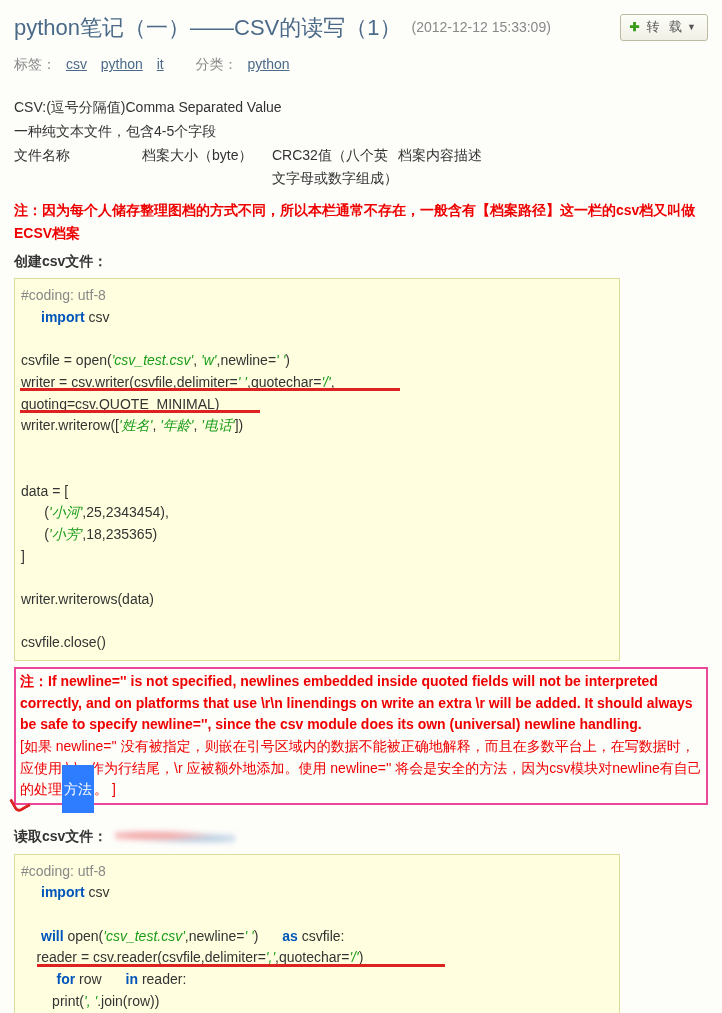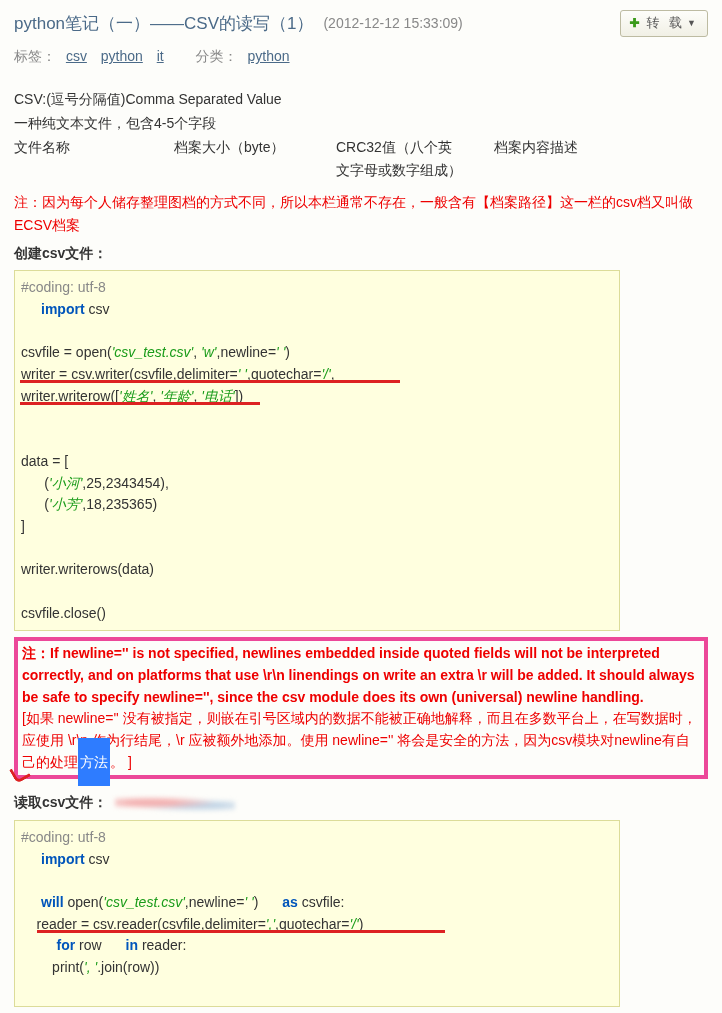--- a/index.html
+++ b/index.html
@@ -6,43 +6,43 @@
     body {
       font-family: "Microsoft YaHei", Arial, sans-serif;
       font-size: 14px;
       line-height: 1.6;
       color: #333;
       background: #fdfdfa;
       width: 722px;
       padding: 10px 14px;
     }
     .header { display:flex; align-items:center; margin-bottom:8px; }
-    .title { color:#4b6a88; font-size:17px; flex:none; }
+    .title { color:#4b6a88; font-size:22px; flex:none; }
     .date { color:#888; font-size:14px; margin-left:10px; flex:1; }
     .repost-btn {
       display:flex; align-items:center; gap:4px;
       background: linear-gradient(#fdfdfa, #f1f0e5);
       border:1px solid #bdbba2; border-radius:3px;
       padding:2px 8px; font-size:13px; letter-spacing:3px;
       color:#555; cursor:pointer;
     }
     .plus-icon { color:#3a9a1a; font-weight:bold; font-size:12px; }
     .arrow-icon { color:#555; font-size:9px; margin-left:-2px; }
     .meta-row { font-size:14px; color:#888; margin-bottom:20px; }
     .meta-label { color:#888; margin-right:6px; }
     .tag-link { color:#4b6a88; text-decoration:underline; margin-right:10px; cursor:pointer; }
     .cat-label { color:#888; margin-left:18px; margin-right:6px; }
     .cat-link  { color:#4b6a88; text-decoration:underline; cursor:pointer; }
 
     .para { color:#333; margin-bottom:2px; }
-    .cols { display:flex; margin-bottom:10px;gap:32px; }
+    .cols { display:flex; margin-bottom:10px; }
     .col { flex:none; }
     .col1{width:128px;} .col2{width:130px;} .col3{width:126px;} .col4{width:135px;} .col5{}
     .red-text { color:#e00; font-weight:bold; }
-    .red-warn { color:#e00; font-weight:normal; margin-bottom:6px; }
+    .red-warn { color:#e00; font-weight:bold; margin-bottom:6px; }
     .sect { font-weight:bold; margin-bottom:6px; }
 
     .code {
       background:#ffffdf;
       border:1px solid #dcdc99;
       font-family: Liberation Sans, sans-serif;
       font-size:14px;
       line-height:1.55;
       padding:6px 6px;
       margin-bottom:6px;
@@ -52,25 +52,25 @@
     .cline { white-space:pre; }
     .comment{ color:#888; }
     .kw{ color:#0055bb; font-weight:bold;margin-left:20px; }
     .str{ color:#1a9c1a; font-style:italic; }
     .underline-red {
       position:absolute;
       height:0;
       border-bottom:3px solid #d22;
     }
     .big-note {
-      border:4px solid #ec4899;
+      border:2px solid #ec4899;
       padding:2px 4px;
       color:#e00;
       font-weight:bold;
-      margin-bottom:12px;
+      margin-bottom:20px;
       line-height:1.55;
     }
     .big-note .norm { font-weight:normal; }
     .hlword { background:#2e7cff; color:#fff; padding:16px 2px; }
     .smudge {
       display:inline-block; width:120px; height:14px;
       background: radial-gradient(ellipse at 30% 40%, #f3b2b2 20%, transparent 55%),
                   radial-gradient(ellipse at 70% 60%, #c4d6e6 20%, transparent 55%);
       filter:blur(2px);
       vertical-align:middle;
@@ -120,20 +120,21 @@
 
 <div class="red-warn">注：因为每个人储存整理图档的方式不同，所以本栏通常不存在，一般含有【档案路径】这一栏的csv档又叫做ECSV档案</div>
 <div class="sect">创建csv文件：</div>
 
 <div class="code">
   <div class="cline comment">#coding: utf-8</div>
   <div class="cline"><span class="kw">import</span><span> csv</span></div>
   <div class="cline">&nbsp;</div>
   <div class="cline"><span>csvfile = open(</span><span class="str">'csv_test.csv'</span><span>, </span><span class="str">'w'</span><span>,newline=</span><span class="str">' '</span><span>)</span></div>
   <div class="cline"><span>writer = csv.writer(csvfile,delimiter=</span><span class="str">' '</span><span>,quotechar=</span><span class="str">'/'</span><span>,</span></div>
+  <div class="cline">quoting=csv.QUOTE_MINIMAL)</div>
   <div class="cline"><span>writer.writerow([</span><span class="str">'姓名'</span><span>, </span><span class="str">'年龄'</span><span>, </span><span class="str">'电话'</span><span>])</span></div>
   <div class="cline">&nbsp;</div>
   <div class="cline">&nbsp;</div>
   <div class="cline">data = [</div>
   <div class="cline"><span>      (</span><span class="str">'小河'</span><span>,25,2343454),</span></div>
   <div class="cline"><span>      (</span><span class="str">'小芳'</span><span>,18,235365)</span></div>
   <div class="cline">]</div>
   <div class="cline">&nbsp;</div>
   <div class="cline">writer.writerows(data)</div>
   <div class="cline">&nbsp;</div>

